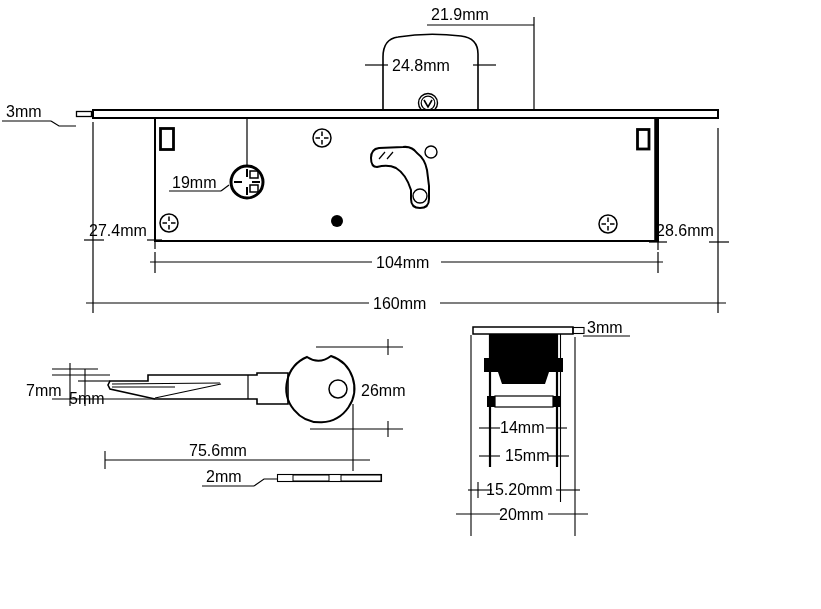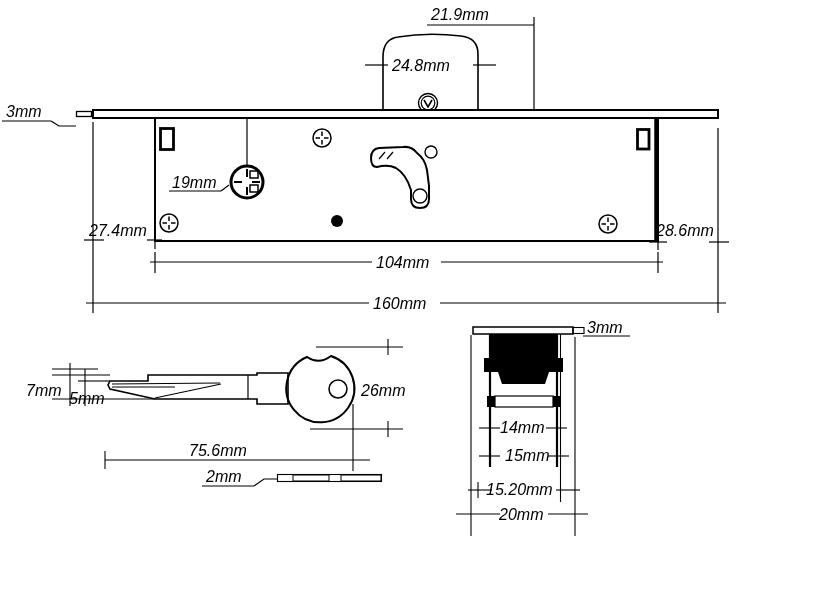--- a/index.html
+++ b/index.html
@@ -1,16 +1,16 @@
 <!DOCTYPE html>
 <html><head>
 <meta charset="utf-8">
 <style>
   html,body{margin:0;padding:0;background:#fff;}
-  .stage{position:relative;width:821px;height:609px;background:#fff;overflow:hidden;font-style:italic;}
+  .stage{position:relative;width:821px;height:609px;background:#fff;overflow:hidden;}
   svg{display:block;}
   svg line, svg path, svg rect, svg circle, svg polyline{stroke:#000;fill:none;stroke-linecap:butt;}
   svg .f{fill:#000;stroke:none;}
   svg .wf{fill:#fff;}
   svg text{font-family:"Liberation Sans","DejaVu Sans",sans-serif;font-size:16px;fill:#000;stroke:none;}
 </style>
 </head>
 <body>
 
 <div class="stage">

